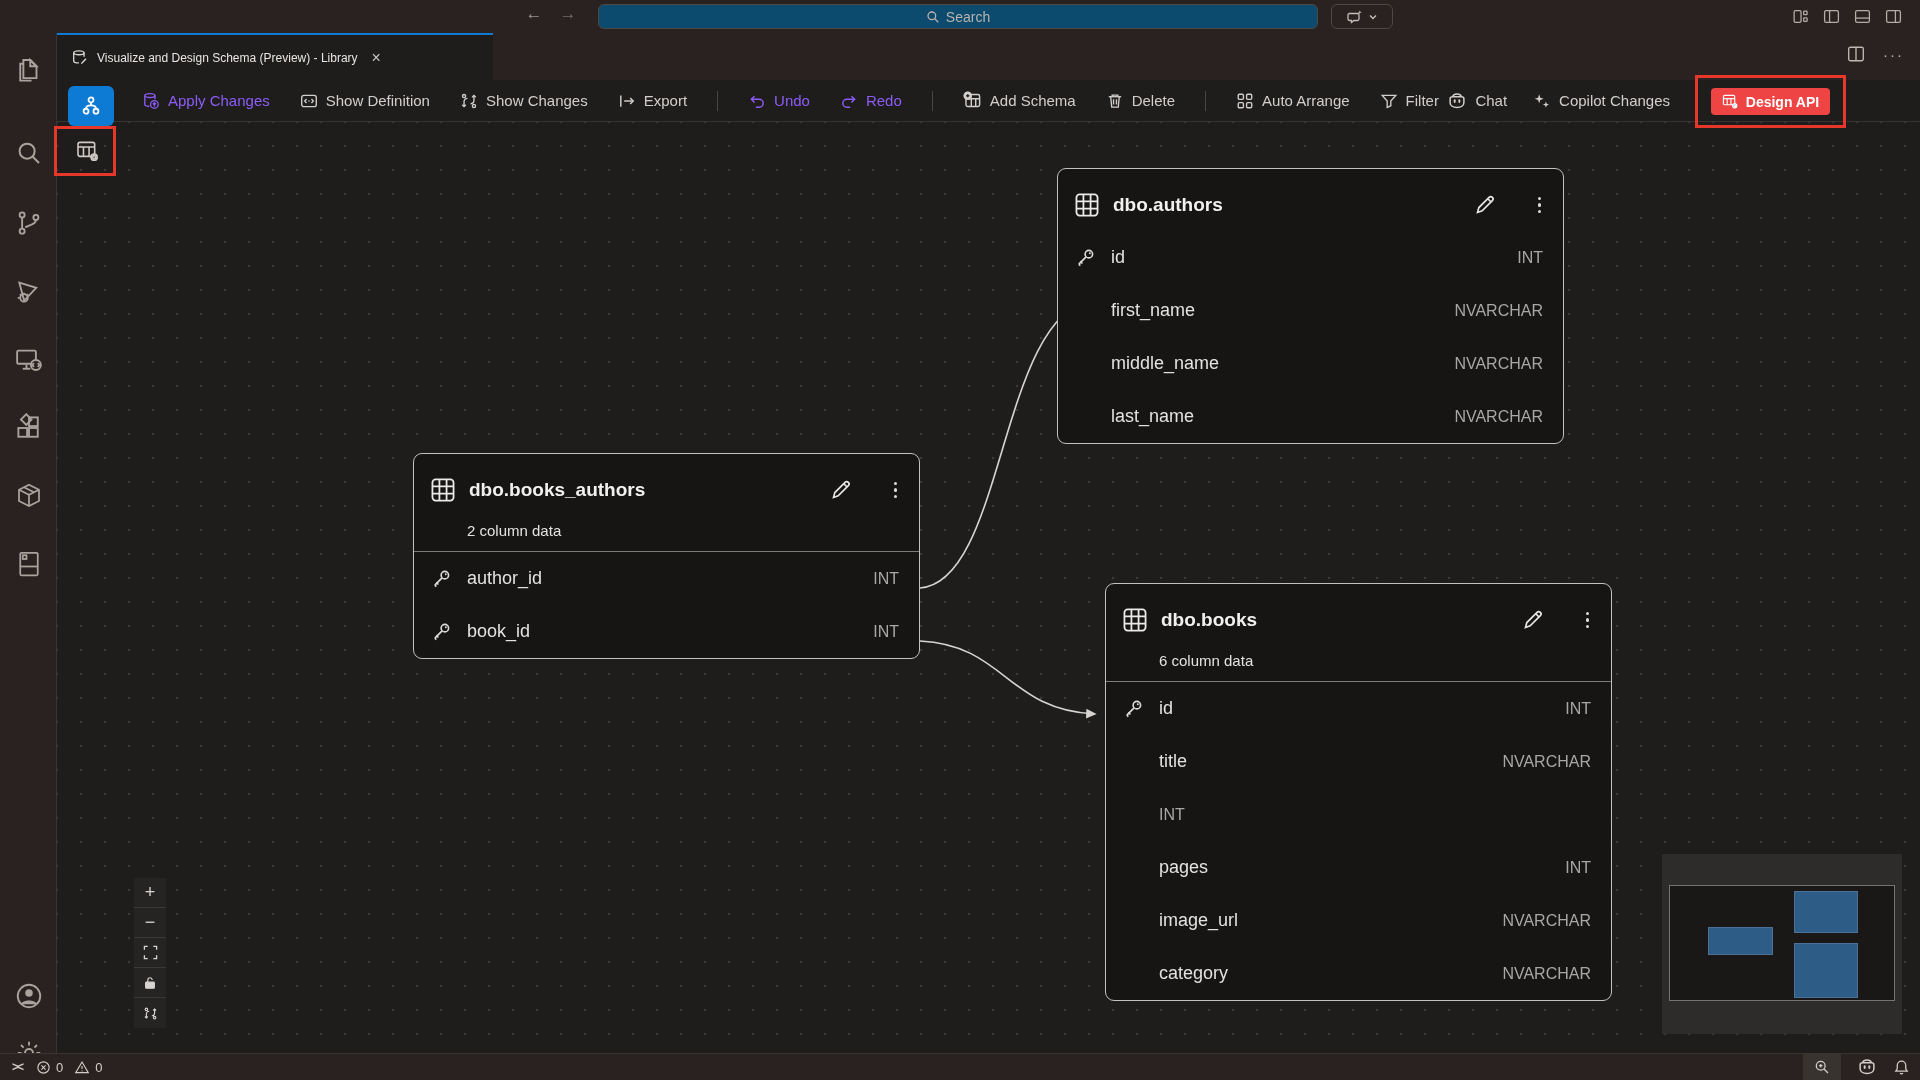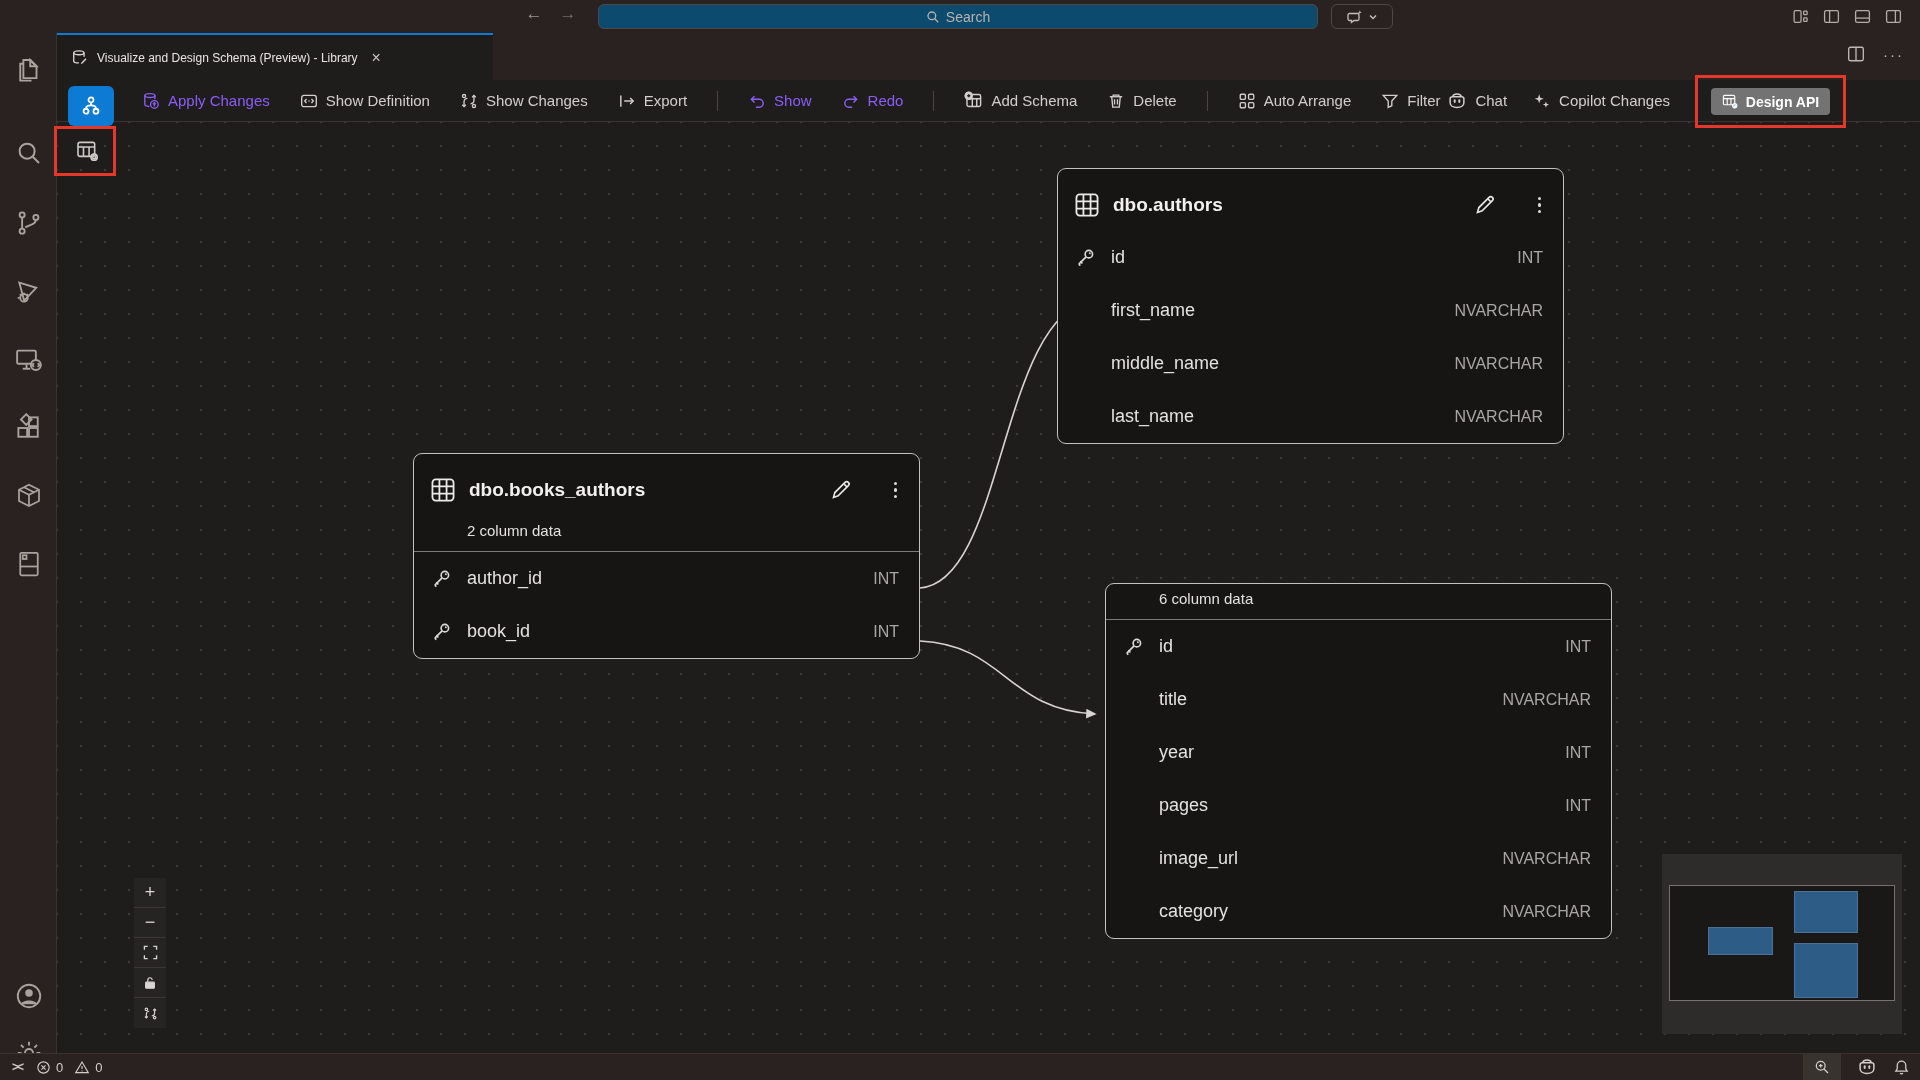--- a/index.html
+++ b/index.html
@@ -40,21 +40,21 @@
   .tb-sep { width:1px; height:20px; background:#49443f; }
   #tb-right { position:absolute; right:250px; display:flex; align-items:center; gap:26px; }
 
   #schema-btn { position:absolute; left:68px; top:86px; width:46px; height:40px; background:#0d7ad4;
     border-radius:6px; display:flex; align-items:center; justify-content:center; color:#fff; z-index:6; }
   #tablegear-btn { position:absolute; left:66px; top:132px; width:44px; height:38px;
     display:flex; align-items:center; justify-content:center; color:#cfcac6; z-index:6; }
   .red-box { position:absolute; border:3px solid #e5382b; z-index:7; }
   #redbox-tablegear { left:54px; top:126px; width:62px; height:50px; }
   #redbox-designapi { left:1695px; top:75px; width:151px; height:53px; }
-  #designapi-btn { position:absolute; left:1711px; top:88px; width:119px; height:27px; background:#737373;
+  #designapi-btn { position:absolute; left:1711px; top:88px; width:119px; height:27px; background:#ef4444;
     border-radius:4px; display:flex; align-items:center; justify-content:center; gap:7px;
     color:#ffffff; font-size:14px; font-weight:bold; z-index:8; }
 
   
   #canvas { position:absolute; left:57px; top:122px; width:1863px; height:931px; background:#1f1d1c;
     background-image:radial-gradient(circle, rgba(210,205,200,0.16) 1.4px, transparent 1.6px);
     background-size:24px 24px; background-position:12px 12px; }
   #edges { position:absolute; left:0; top:0; z-index:1; pointer-events:none; }
 
   .tcard { position:absolute; width:507px; background:#171514; border:1px solid #c3c1bf; border-radius:9px; z-index:2; }
@@ -301,21 +301,21 @@
       <span>Export</span>
     </span>
     <span class="tb-sep"></span>
     <span class="tb-item disabled">
       <span>
         <svg width="18" height="18" viewBox="0 0 16 16" fill="none" stroke="currentColor" stroke-width="1.3">
             <path d="M3 6.5h7a3.5 3.5 0 0 1 0 7H7"></path>
             <path d="M5.8 3.7L3 6.5l2.8 2.8"></path>
           </svg>
       </span>
-      <span>Show</span>
+      <span>Undo</span>
     </span>
     <span class="tb-item disabled">
       <span>
         <svg width="18" height="18" viewBox="0 0 16 16" fill="none" stroke="currentColor" stroke-width="1.3">
             <path d="M13 6.5H6a3.5 3.5 0 0 0 0 7h3"></path>
             <path d="M10.2 3.7L13 6.5l-2.8 2.8"></path>
           </svg>
       </span>
       <span>Redo</span>
     </span>
@@ -555,20 +555,40 @@
               <path d="M4.6 10.5l1.5 1.5M3.5 12.5l1.1 1.1"></path>
             </svg>
     </span>
     <span class="tc-col">book_id</span>
     <span class="tc-type">INT</span>
   </div>
       </div>
   </div>
 
   <div class="tcard" id="card-books">
+    <div class="tc-head">
+      <span>
+        <svg width="26" height="26" viewBox="0 0 16 16" fill="none" stroke="#eceae8" stroke-width="1.1">
+            <rect x="1.5" y="1.5" width="13" height="13" rx="2"></rect>
+            <path d="M1.5 5.8h13M1.5 10.2h13M5.8 1.5v13M10.2 1.5v13"></path>
+          </svg>
+      </span>
+      <span class="tc-title">dbo.books</span>
+      <span class="tc-pencil">
+        <svg width="24" height="24" viewBox="0 0 16 16" fill="none" stroke="currentColor" stroke-width="1.1">
+            <path d="M3 13l.9-3.3 6.8-6.8a1.55 1.55 0 0 1 2.2 2.2l-6.8 6.8z"></path>
+            <path d="M9.8 3.8l2.2 2.2"></path>
+          </svg>
+      </span>
+      <span class="kebab">
+          <i></i>
+          <i></i>
+          <i></i>
+        </span>
+    </div>
     <div class="tc-sub">6 column data</div>
     <div class="tc-body">
         <div class="tc-row">
     <span class="tc-key" style="visibility: visible;">
       <svg width="22" height="22" viewBox="0 0 16 16" fill="none" stroke="currentColor" stroke-width="1.2">
               <circle cx="10.8" cy="5.2" r="2.7"></circle>
               <circle cx="11.5" cy="4.5" r="0.7" fill="currentColor" stroke="none"></circle>
               <path d="M8.8 7.2l-5.3 5.3"></path>
               <path d="M4.6 10.5l1.5 1.5M3.5 12.5l1.1 1.1"></path>
             </svg>
@@ -590,21 +610,20 @@
   </div>
         <div class="tc-row">
     <span class="tc-key" style="visibility: hidden;">
       <svg width="22" height="22" viewBox="0 0 16 16" fill="none" stroke="currentColor" stroke-width="1.2">
               <circle cx="10.8" cy="5.2" r="2.7"></circle>
               <circle cx="11.5" cy="4.5" r="0.7" fill="currentColor" stroke="none"></circle>
               <path d="M8.8 7.2l-5.3 5.3"></path>
               <path d="M4.6 10.5l1.5 1.5M3.5 12.5l1.1 1.1"></path>
             </svg>
     </span>
-    <span class="tc-col">year</span>
     <span class="tc-type">INT</span>
   </div>
         <div class="tc-row">
     <span class="tc-key" style="visibility: hidden;">
       <svg width="22" height="22" viewBox="0 0 16 16" fill="none" stroke="currentColor" stroke-width="1.2">
               <circle cx="10.8" cy="5.2" r="2.7"></circle>
               <circle cx="11.5" cy="4.5" r="0.7" fill="currentColor" stroke="none"></circle>
               <path d="M8.8 7.2l-5.3 5.3"></path>
               <path d="M4.6 10.5l1.5 1.5M3.5 12.5l1.1 1.1"></path>
             </svg>

